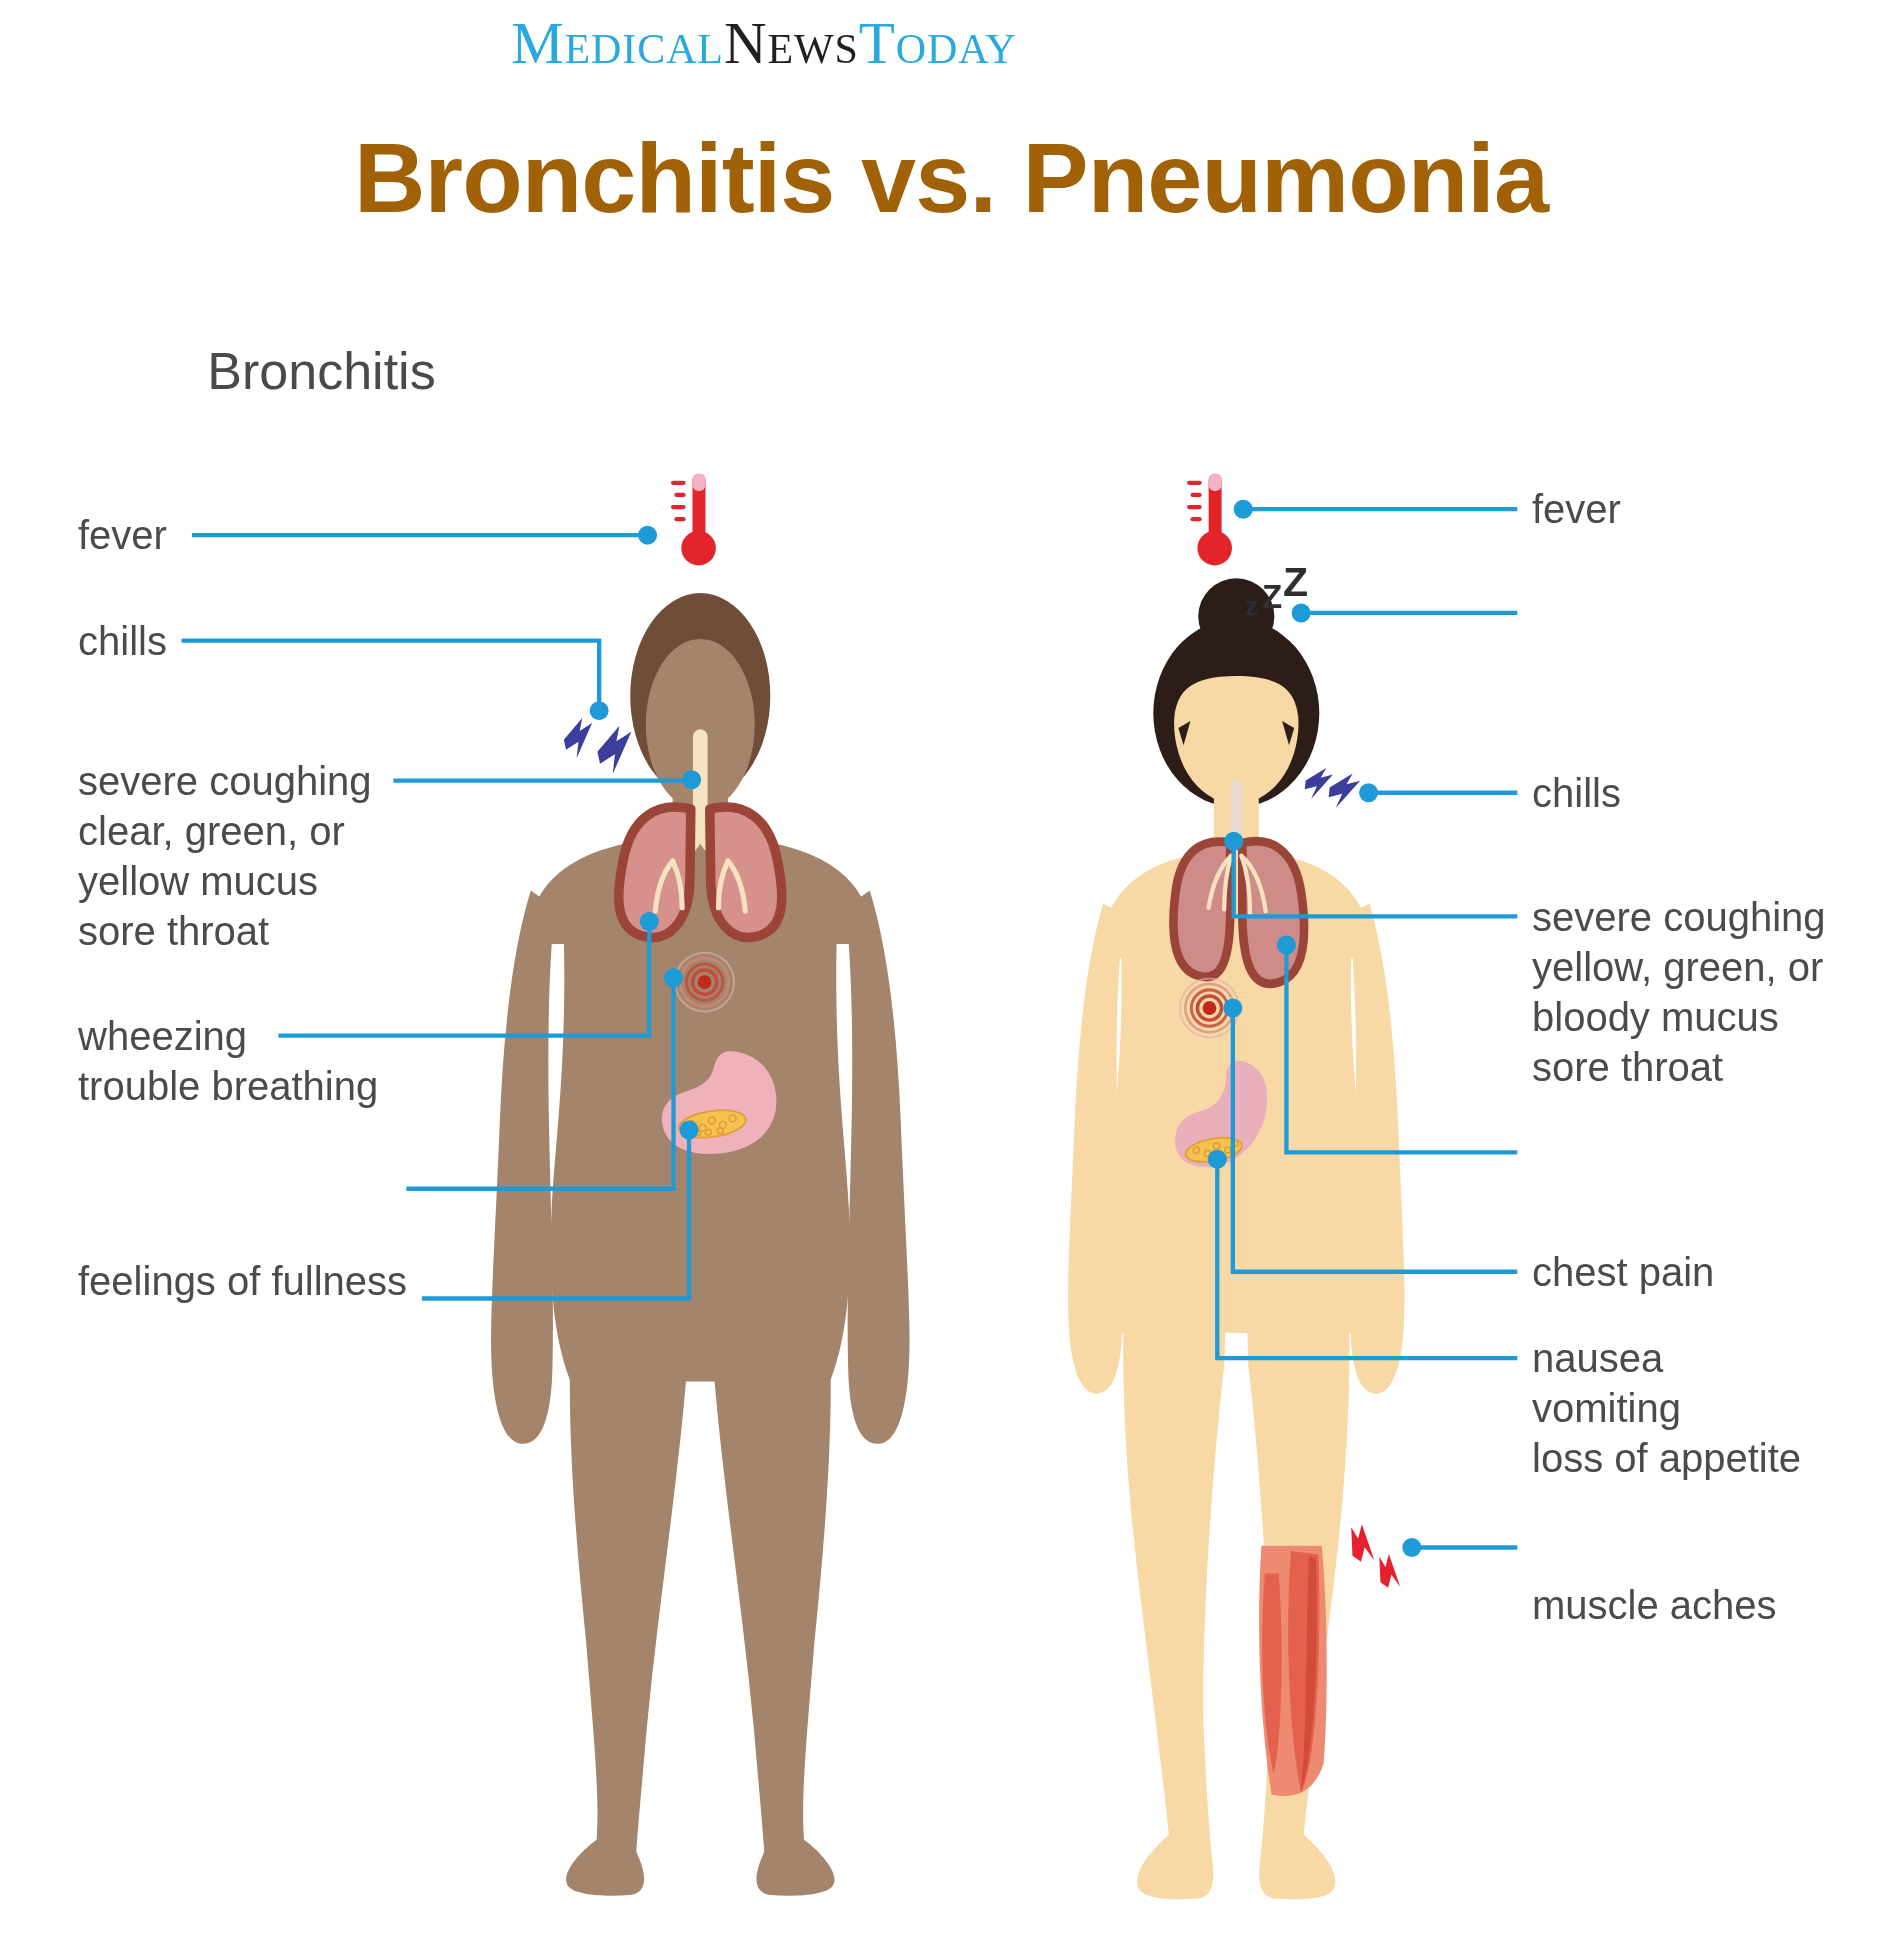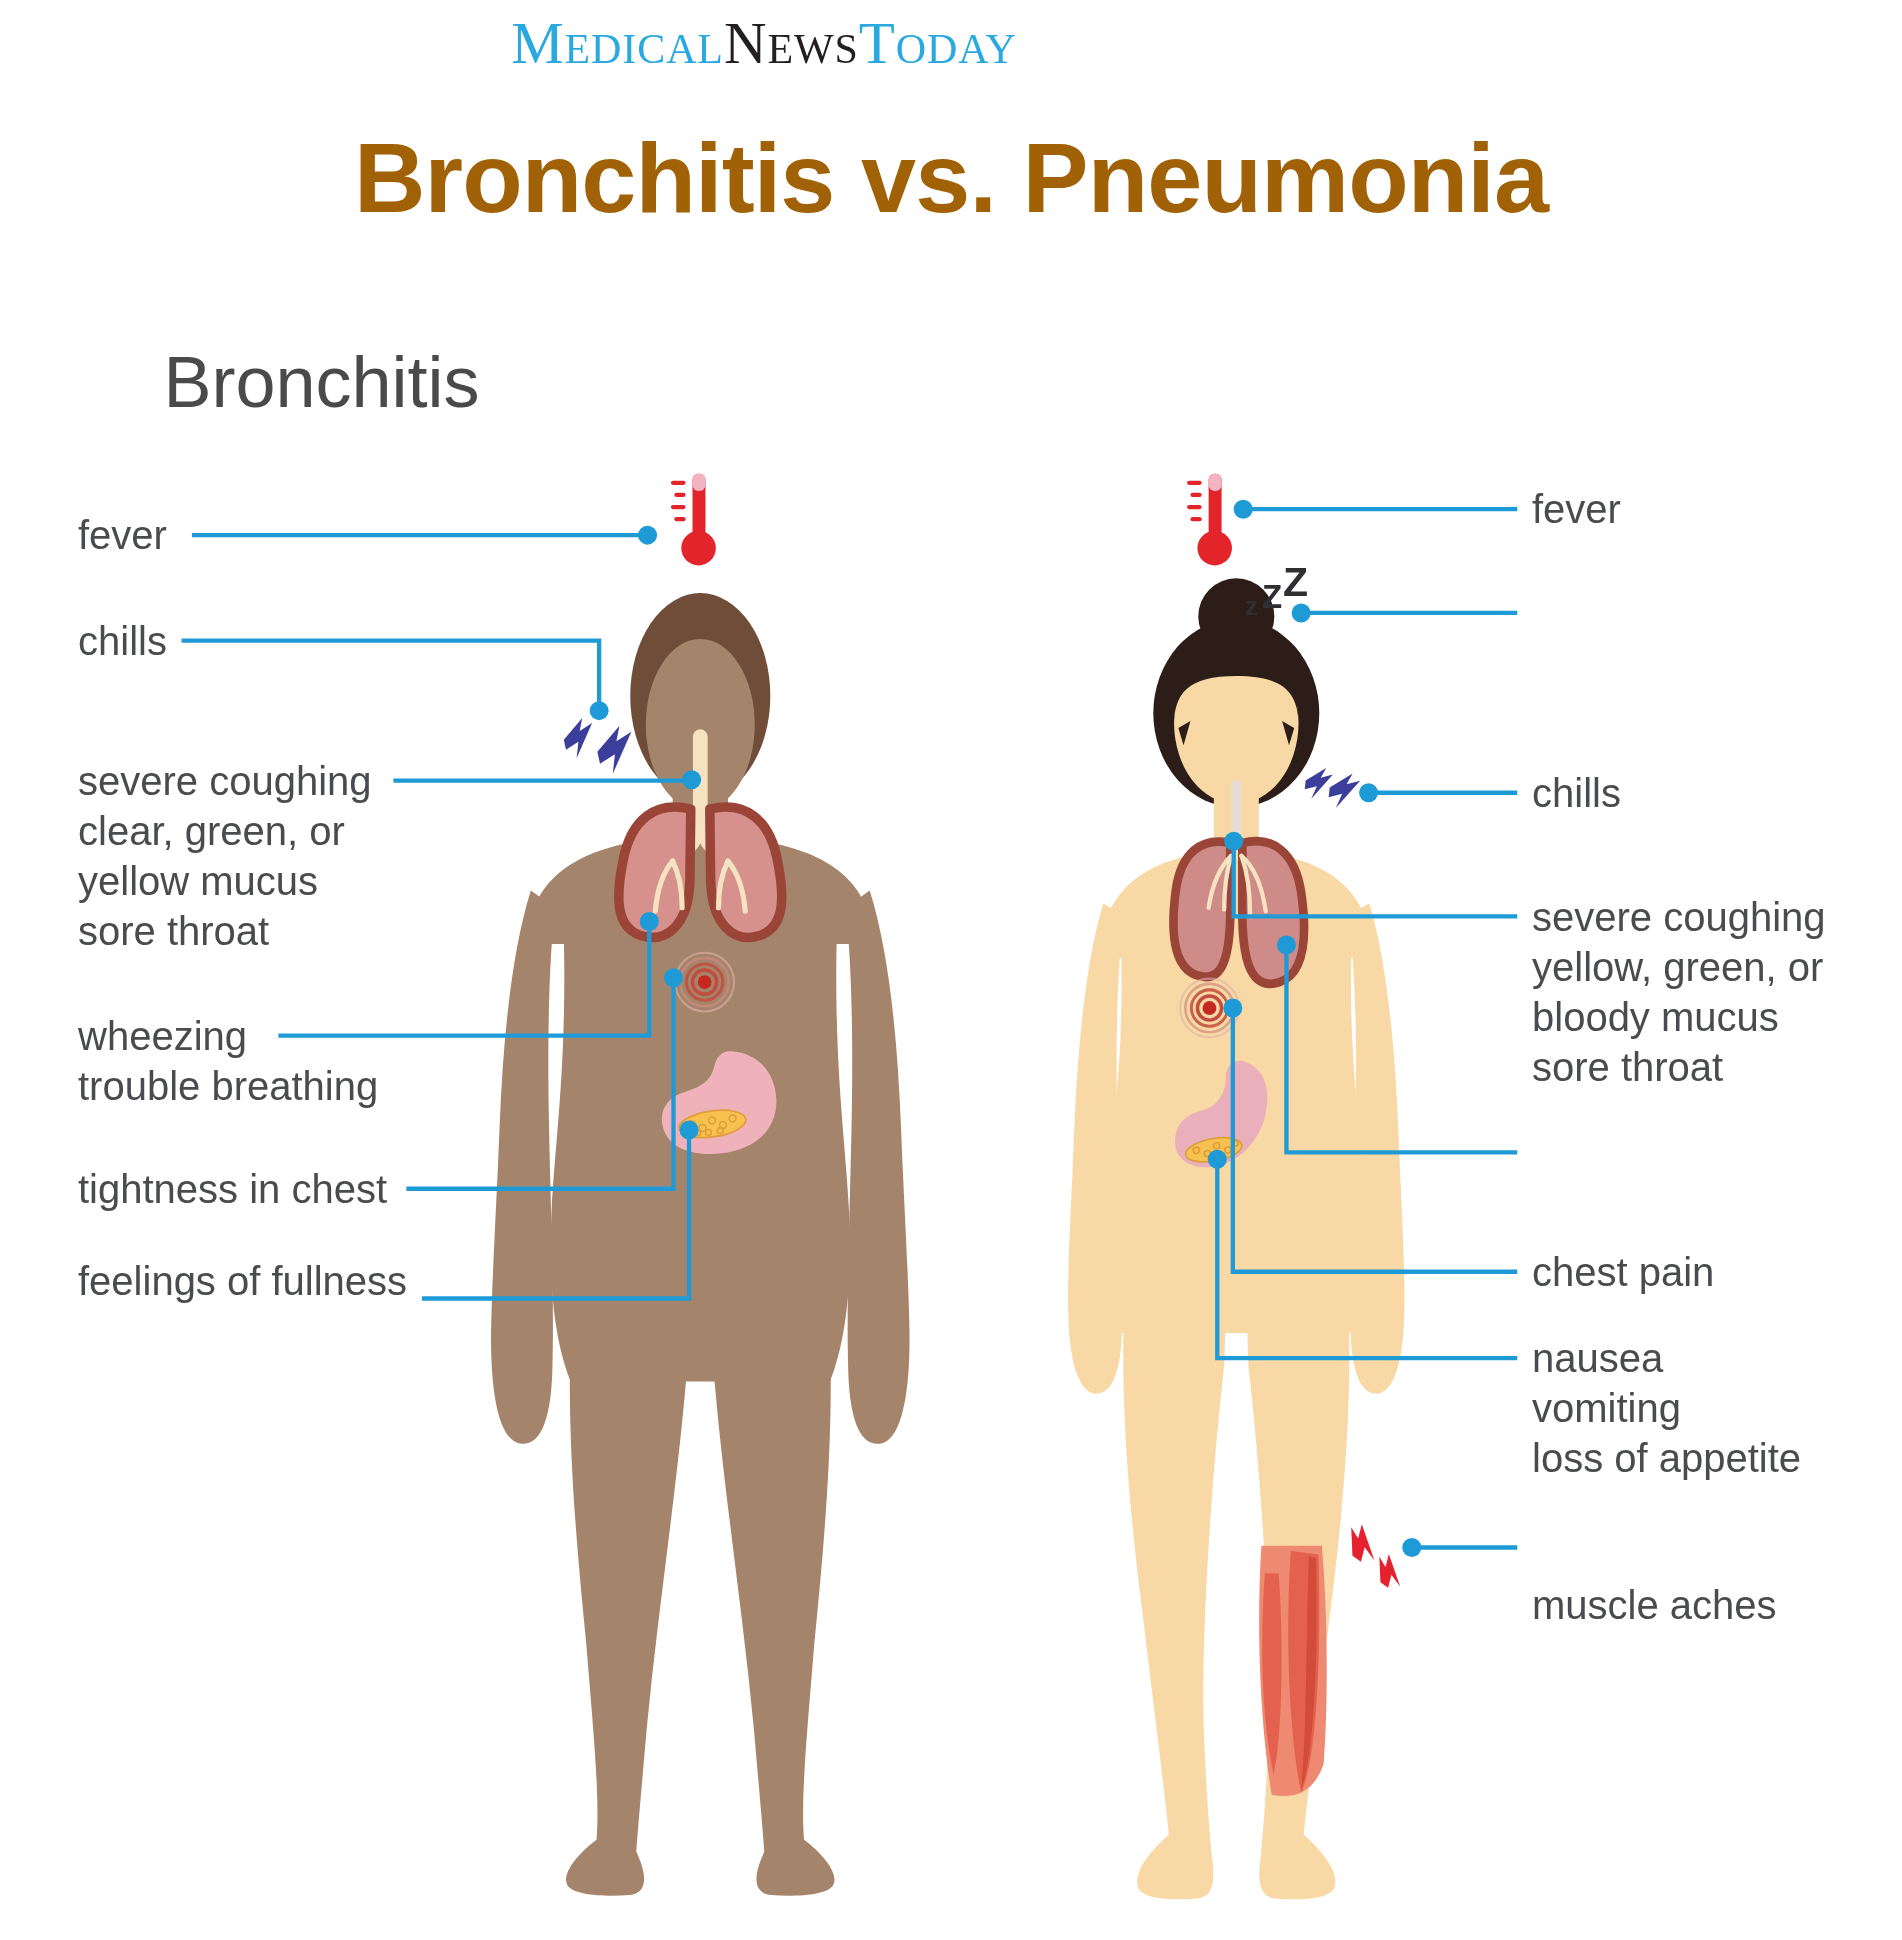--- a/index.html
+++ b/index.html
@@ -8,21 +8,21 @@
   #art{position:absolute;left:0;top:0;width:1902px;height:1940px;}
   .logo{position:absolute;top:8.6px;left:0;width:1528px;text-align:center;
         font-family:"Liberation Serif", serif;white-space:nowrap;letter-spacing:0.9px;}
   .logo .big{font-size:59px;font-weight:400;}
   .logo .small{font-size:42px;font-weight:400;}
   .logo .blue{color:#2AA9E0;}
   .logo .dark{color:#231F20;}
   .title{position:absolute;top:121px;left:0;width:1902px;text-align:center;
          font-size:99px;font-weight:bold;color:#a16207;letter-spacing:-0.9px;}
   .heading{position:absolute;top:341px;width:519px;text-align:center;
-           font-size:72px;font-weight:400;color:#4A4A4A;}
+           font-size:52px;font-weight:400;color:#4A4A4A;}
   #heading-left{left:62px;}
   #heading-right{left:1247px;}
   .label{position:absolute;font-size:40px;line-height:50px;color:#4A4B4E;
          white-space:pre-line;}
   .label.right{left:1532px;}
   .zzz{position:absolute;color:#2F2F33;font-weight:bold;font-family:"Liberation Sans",sans-serif;}
 </style>
 </head>
 <body>
 
@@ -230,21 +230,20 @@
   <div class="heading" id="heading-left">Bronchitis</div>
 
   <div class="label" style="left:78px;top:510px">fever</div>
   <div class="label" style="left:78px;top:616px">chills</div>
   <div class="label" style="left:78px;top:756px">severe coughing
 clear, green, or
 yellow mucus
 sore throat</div>
   <div class="label" style="left:78px;top:1011px">wheezing
 trouble breathing</div>
-  <div class="label" style="left:78px;top:1164px">tightness in chest</div>
   <div class="label" style="left:78px;top:1256px">feelings of fullness</div>
 
   <div class="label right" style="top:484px">fever</div>
   <div class="label right" style="top:768px">chills</div>
   <div class="label right" style="top:892px">severe coughing
 yellow, green, or
 bloody mucus
 sore throat</div>
   <div class="label right" style="top:1247px">chest pain</div>
   <div class="label right" style="top:1333px">nausea

